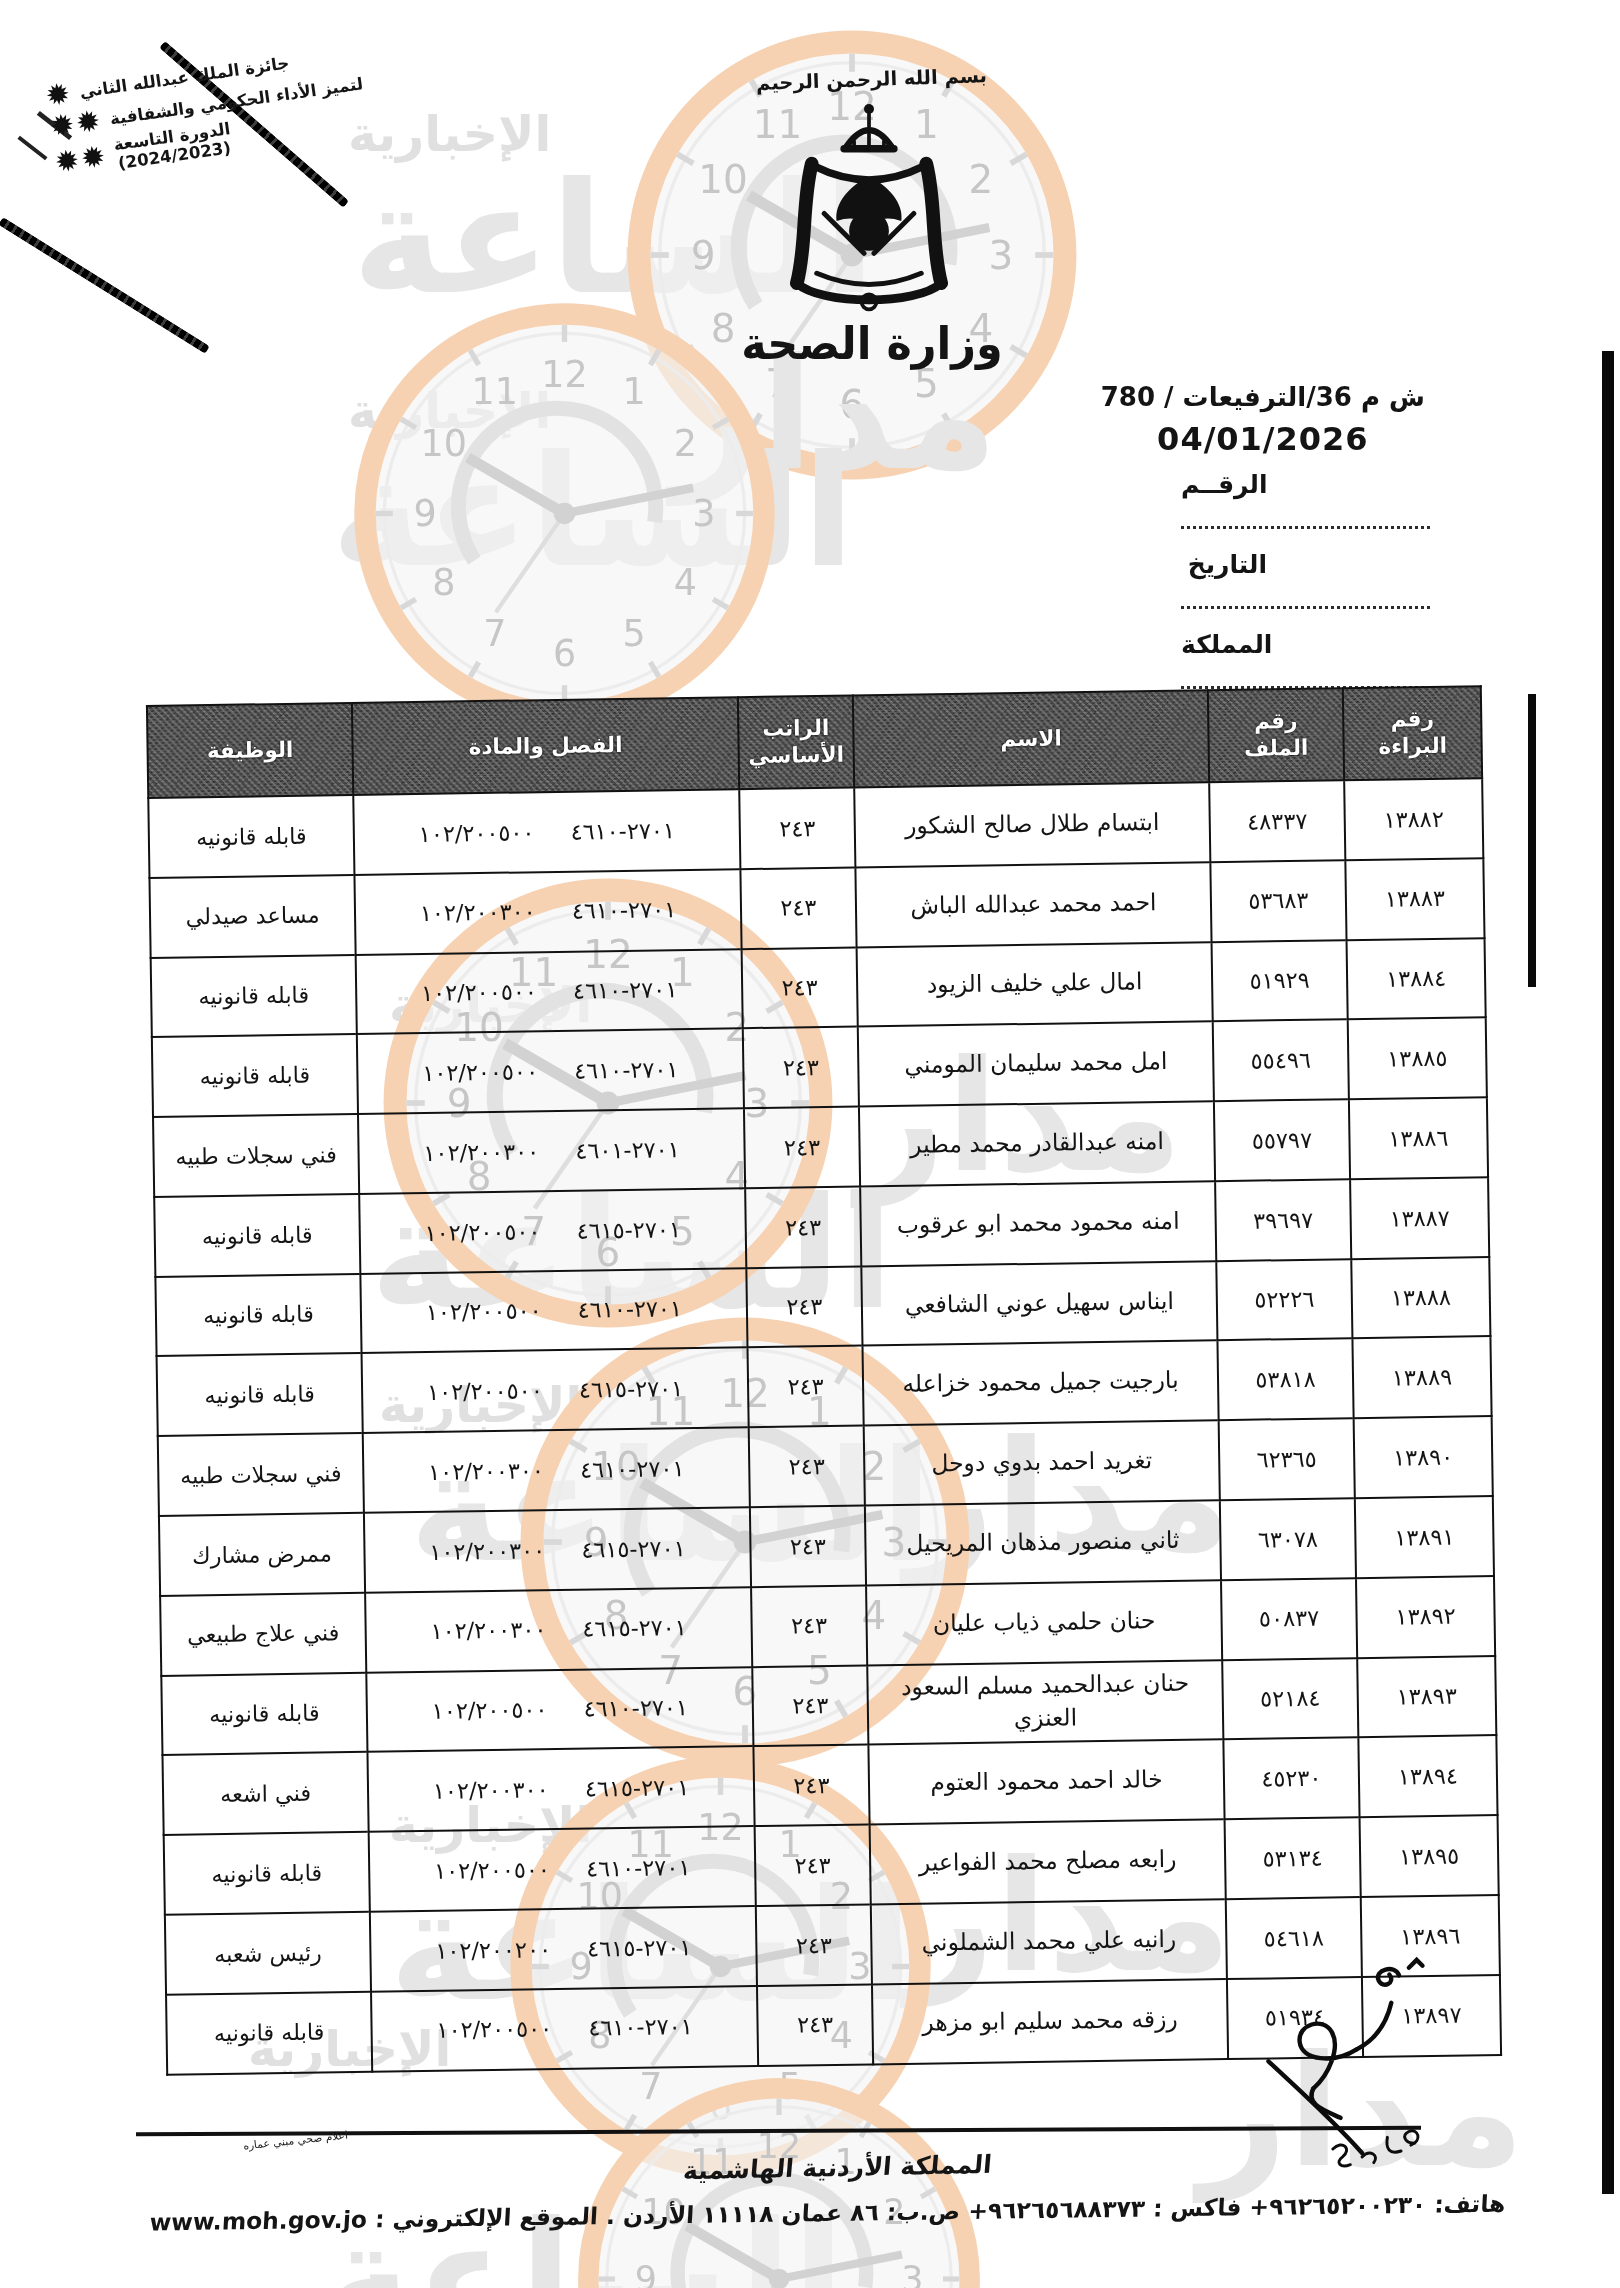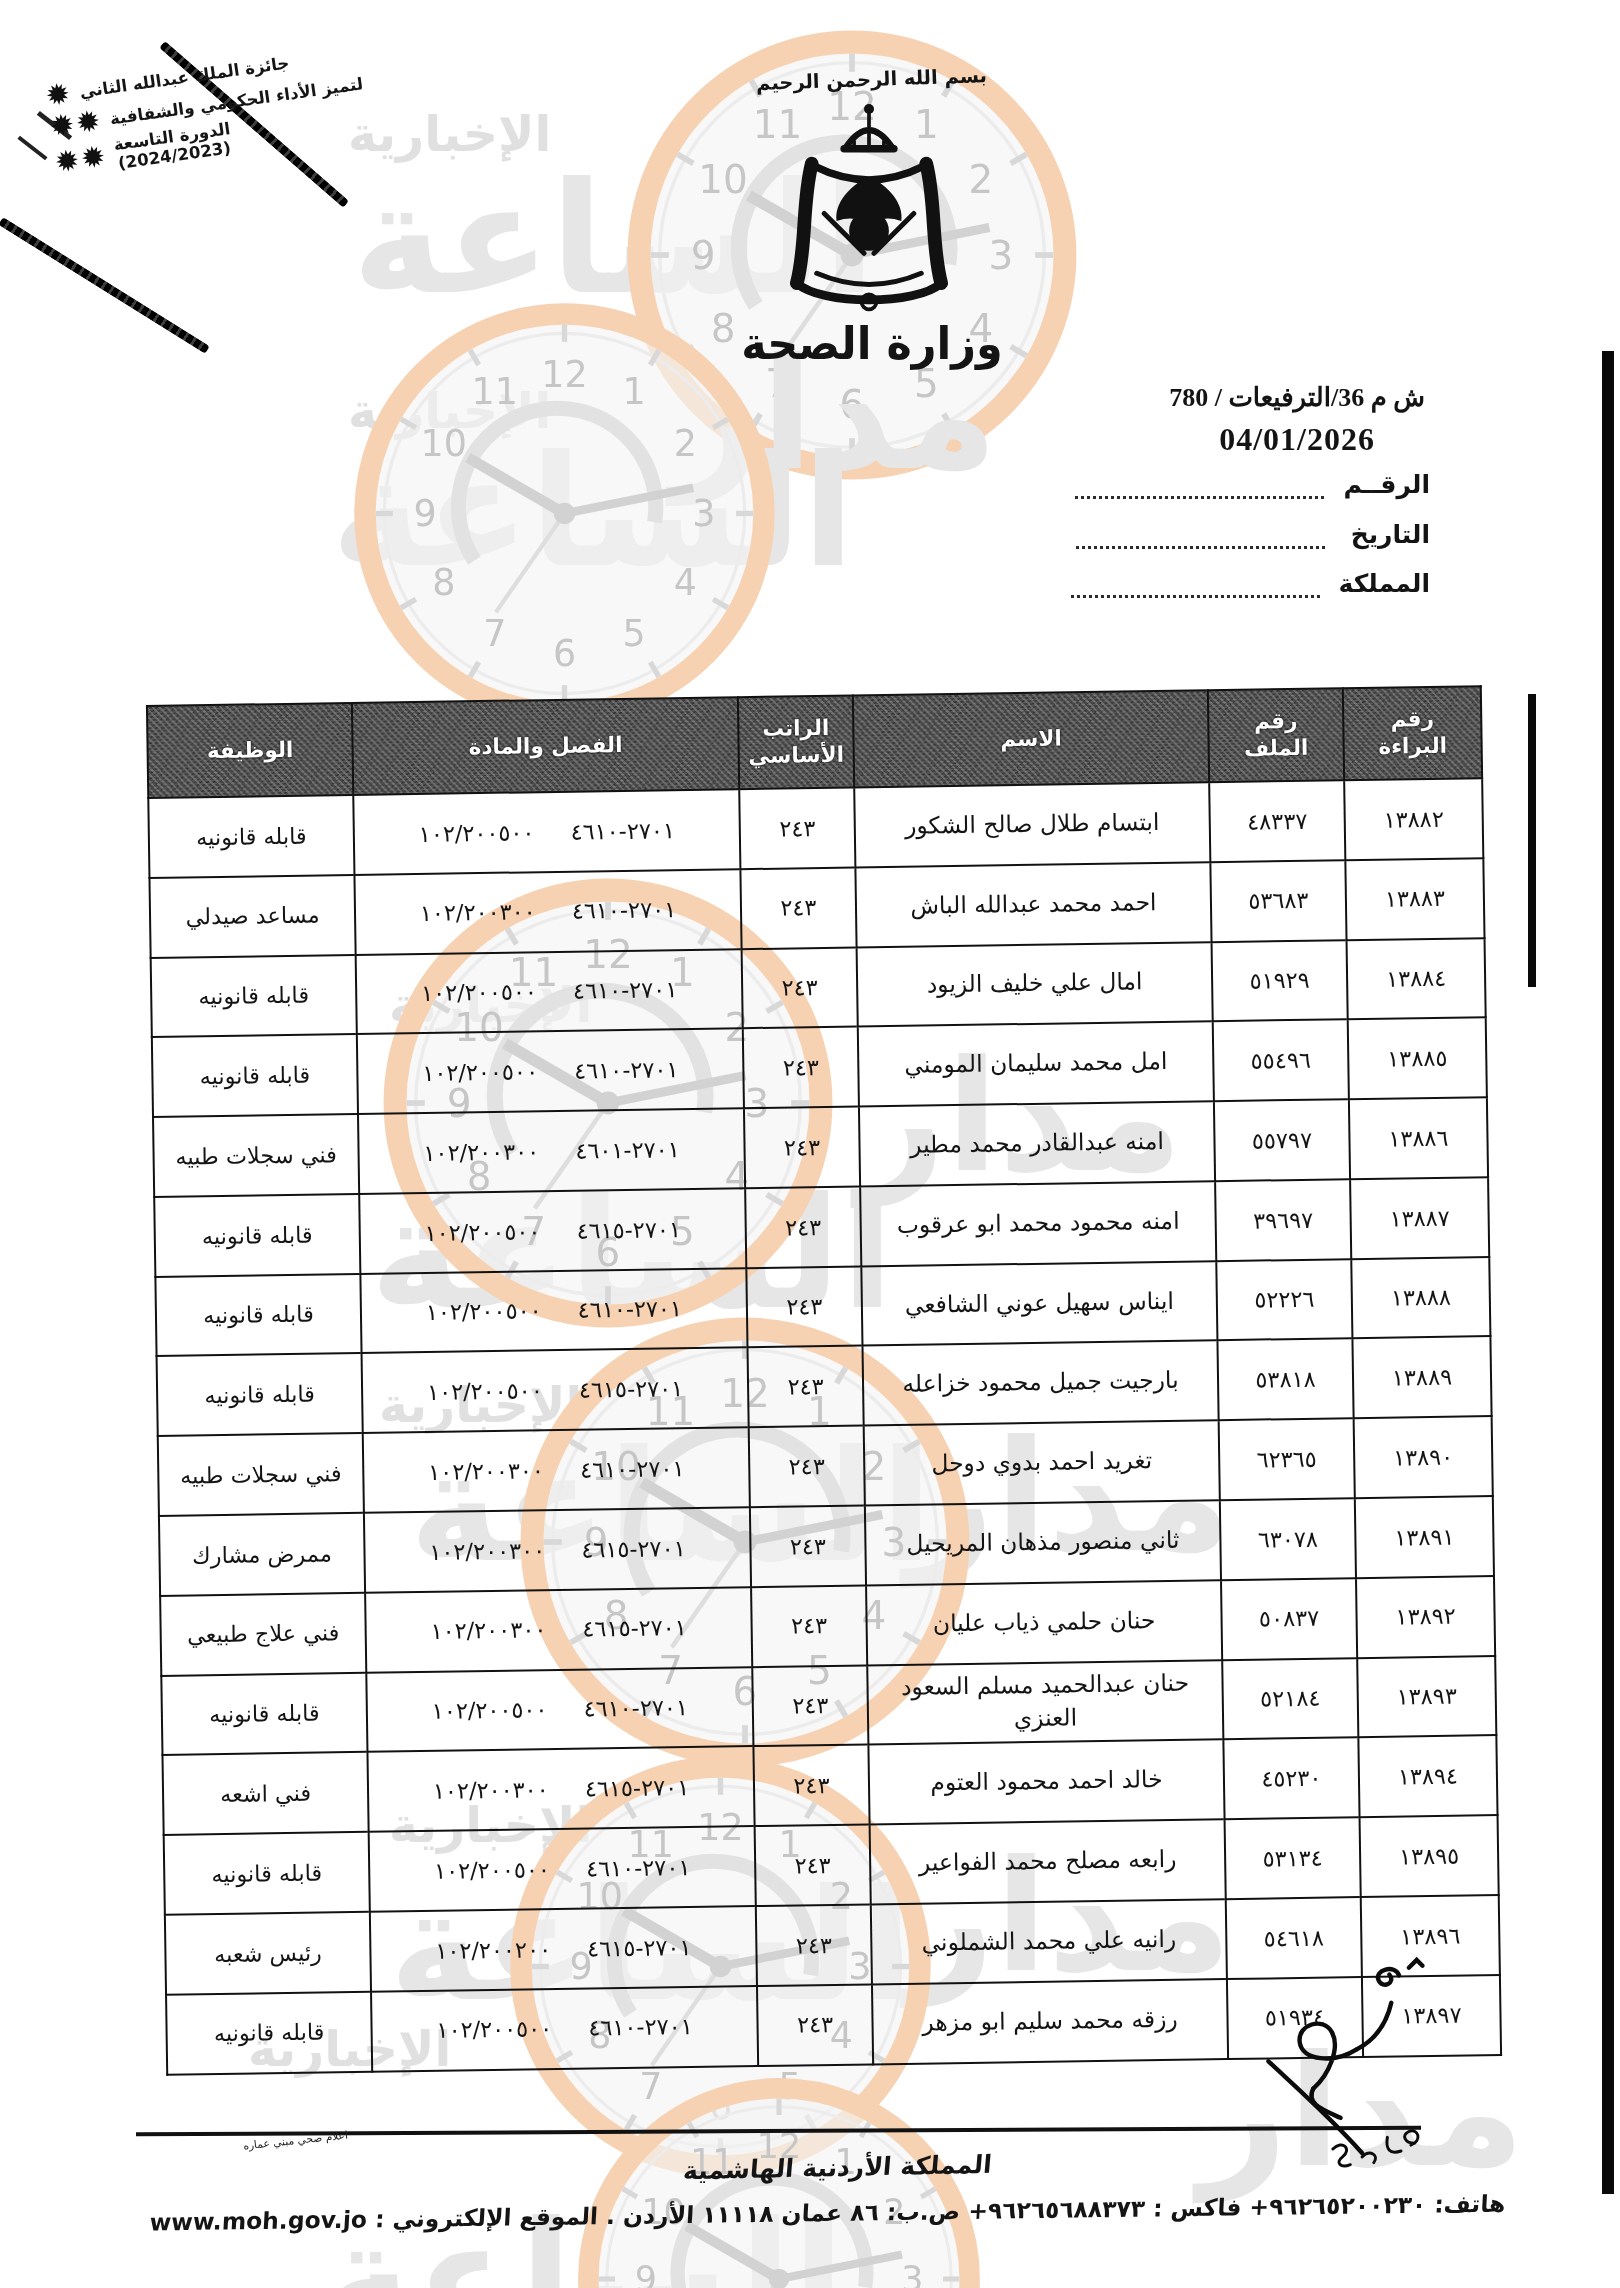--- a/index.html
+++ b/index.html
@@ -21,25 +21,25 @@
   .award-star{font-size:29px;color:#111;line-height:1;letter-spacing:2px;}
   .ribbon{position:absolute;background:#181818;height:8.8px;border-radius:3.9px;z-index:1;
     background-image:repeating-linear-gradient(90deg,#000 0 5.9px,#3c3c3c 5.9px 8.8px);}
   .scan-dash{position:absolute;background:#222;z-index:1;}
   .bismillah{position:absolute;left:741px;top:68px;width:263px;text-align:center;
      font-size:19.5px;font-weight:bold;transform:rotate(-2deg);z-index:1;}
   .emblem{position:absolute;left:743px;top:99px;z-index:1;}
   .ministry-name{position:absolute;left:712px;top:318px;width:322px;text-align:center;
      font-size:43px;font-weight:bold;transform:scaleY(1.05);z-index:1;}
   
-  .refblock{position:absolute;top:382px;right:195px;z-index:1;text-align:center;font-family:Liberation Serif, serif;}
+  .refblock{position:absolute;top:382px;right:195px;z-index:1;text-align:center;}
   .ref-line{font-size:26px;font-weight:bold;white-space:nowrap;}
   .ref-date{font-size:32px;font-weight:bold;letter-spacing:1px;margin-top:7.8px;}
   .fields{position:absolute;top:470px;right:190px;z-index:1;}
-  .field-row{display:flex;align-items:flex-end;gap:19px;margin-bottom:20.5px;flex-direction:row;}
+  .field-row{display:flex;align-items:flex-end;gap:4px;margin-bottom:20.5px;flex-direction:column;}
   .field-label{font-size:25px;font-weight:bold;min-width:86px;text-align:right;}
   .dotline{width:249px;border-bottom:3.9px dotted #2c2c2c;height:23.4px;}
   
   .tbl-wrap{position:absolute;left:159px;top:695px;width:1334px;z-index:1;transform:rotate(-0.85deg);}
   table{border-collapse:collapse;width:1334px;table-layout:fixed;background:transparent;}
   th,td{border:2px solid #111;}
   thead th{
     height:88px;color:#fff;font-size:21.5px;font-weight:bold;white-space:pre-line;line-height:1.25;
     background-color:#4c4c4c;
     background-image:

